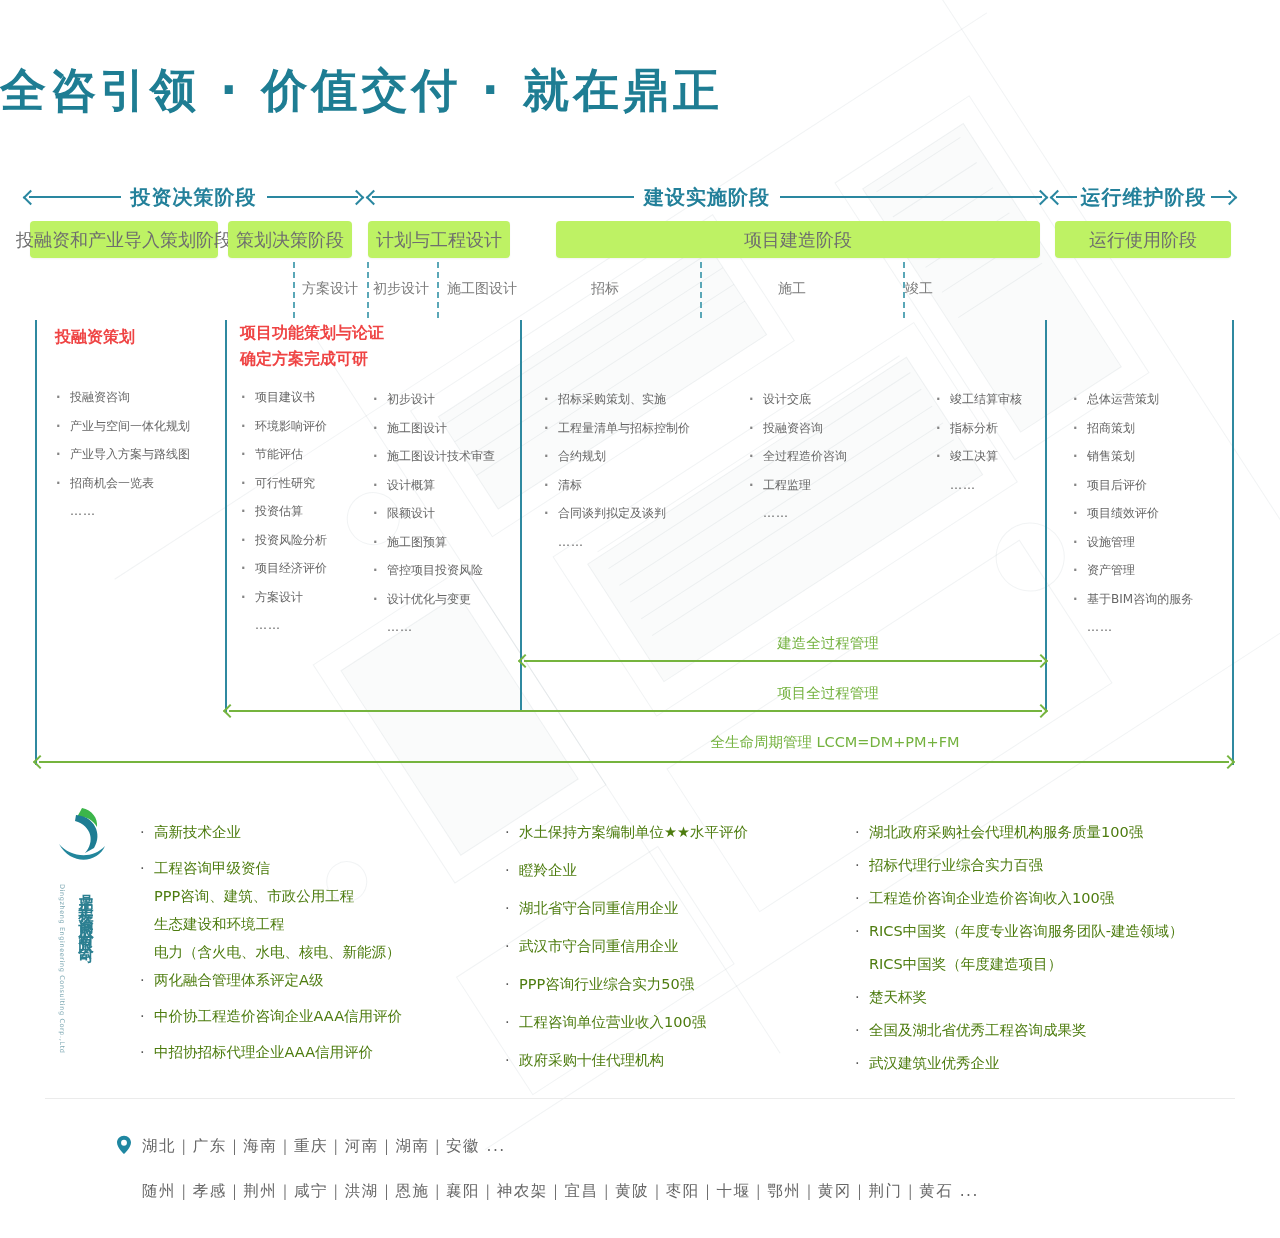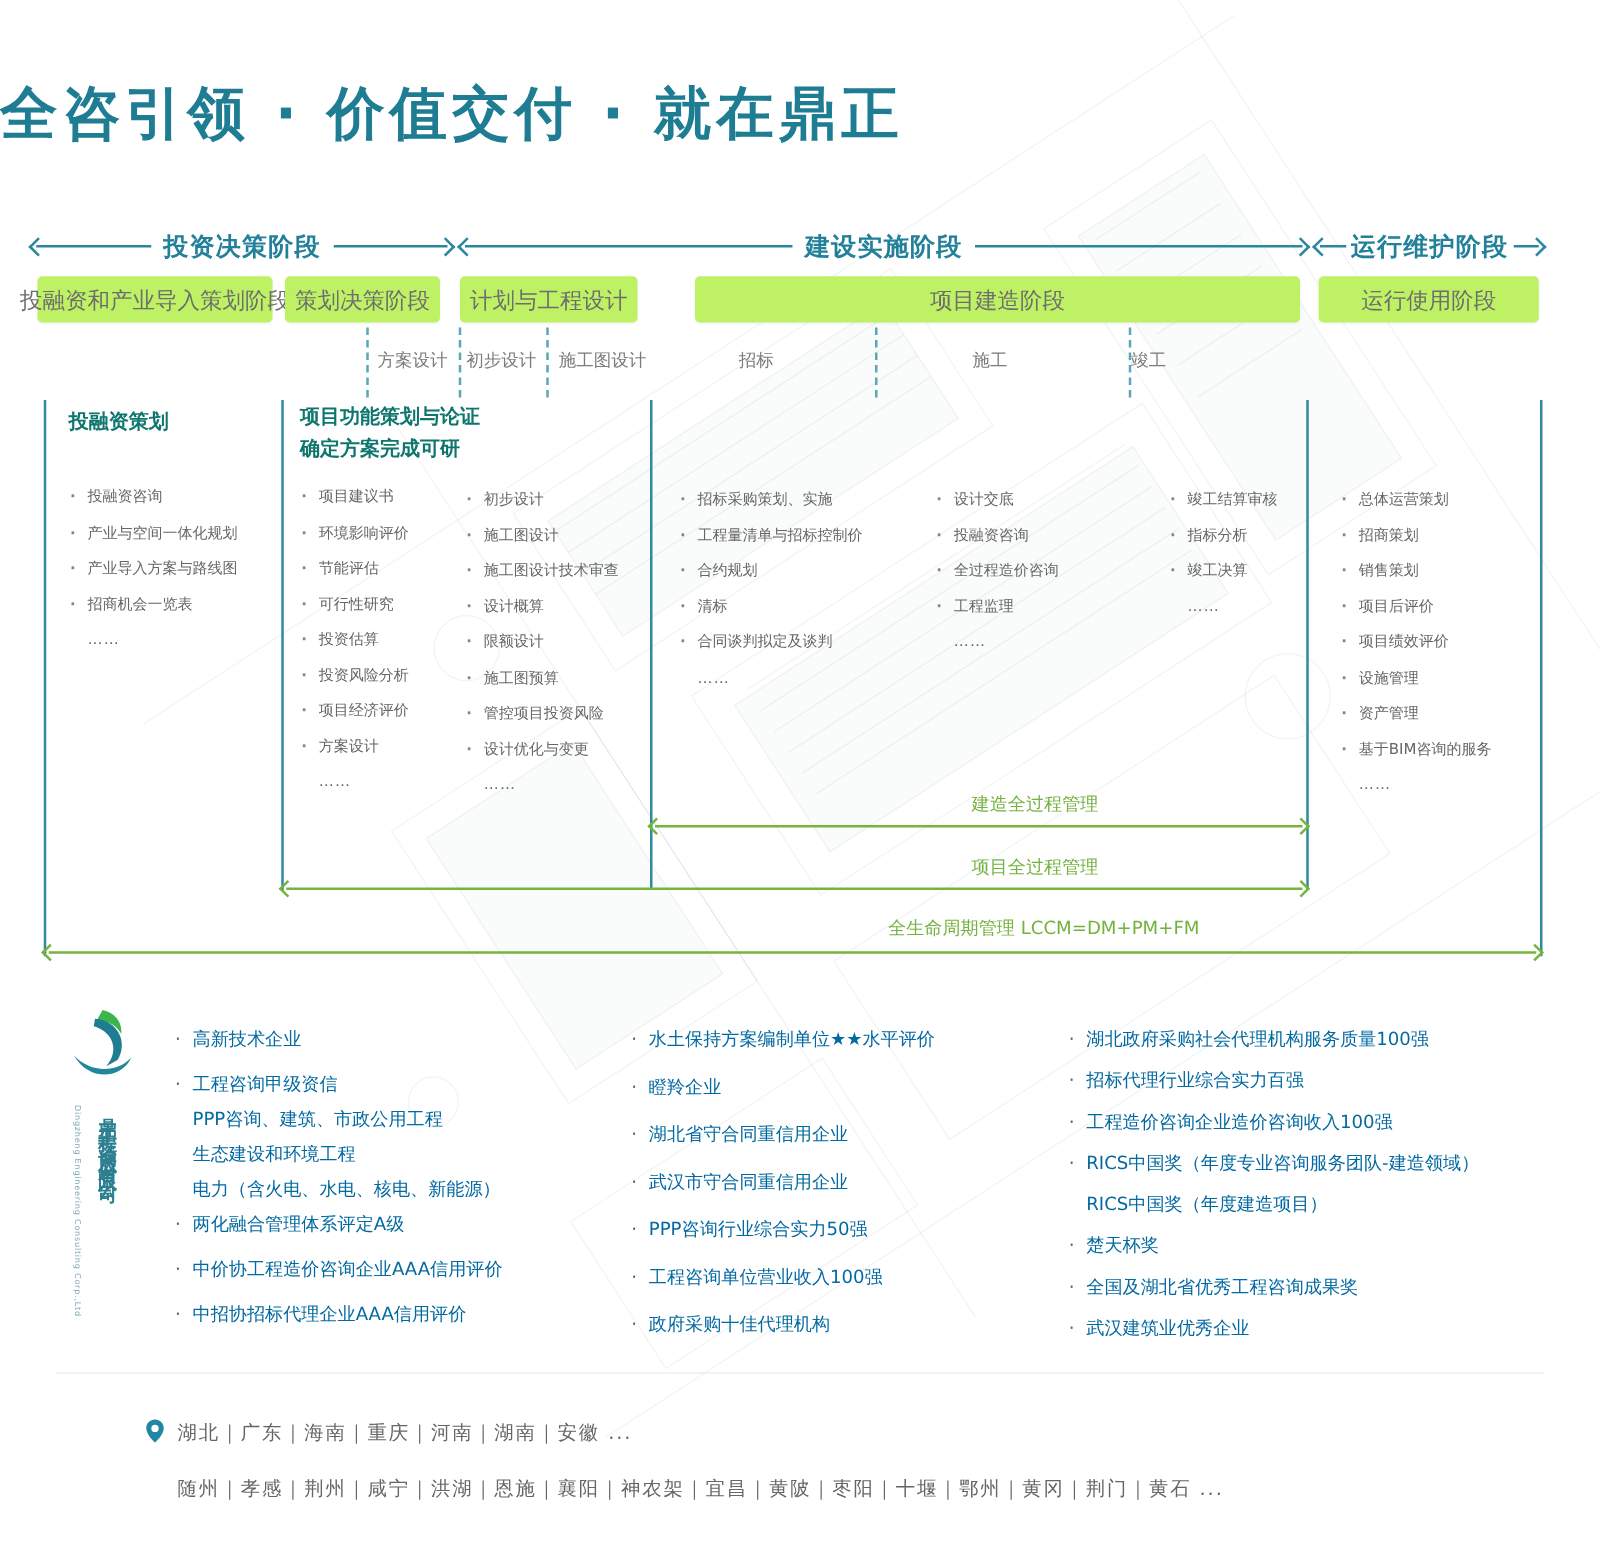--- a/index.html
+++ b/index.html
@@ -27,21 +27,21 @@
     box-shadow:0 1px 2px rgba(0,0,0,.05);white-space:nowrap;}
 
   
   .sub-label{position:absolute;top:280px;font-size:14px;color:#7b7b7b;transform:translateX(-50%);white-space:nowrap;}
   .dash{position:absolute;top:262px;height:56px;width:0;border-left:2px dashed #5aa7b7;}
 
   
   .vline{position:absolute;width:0;border-left:2px solid #2f89a0;}
 
   
-  .col-header{position:absolute;color:#0f766e;font-weight:800;font-size:16px;line-height:26px;white-space:nowrap;}
+  .col-header{position:absolute;color:#ef4444;font-weight:800;font-size:16px;line-height:26px;white-space:nowrap;}
 
   
   .col-list{position:absolute;list-style:none;margin:0;padding:0;font-size:12px;color:#666;}
   .col-list li{position:relative;padding-left:15px;line-height:19.5px;margin-bottom:9px;white-space:nowrap;}
   .col-list li::before{content:"·";position:absolute;left:1px;top:0;color:#848484;font-weight:700;}
   .col-list li.nb{padding-left:15px;letter-spacing:1px;}
   .col-list li.nb::before{content:"";}
 
   
   .glabel{position:absolute;color:#74b23f;font-size:14.5px;transform:translateX(-50%);white-space:nowrap;}
@@ -52,21 +52,21 @@
   .gchev.r{transform:rotate(45deg);margin-left:-6px;}
 
   
   .logo{position:absolute;left:52px;top:806px;}
   .company-cn{position:absolute;left:76px;top:882px;writing-mode:vertical-rl;text-orientation:upright;
     font-size:15px;font-weight:800;color:#2b7f91;letter-spacing:5px;white-space:nowrap;}
   .company-en{position:absolute;left:58px;top:884px;writing-mode:vertical-rl;
     font-size:6.5px;color:#7fa9b4;letter-spacing:.6px;white-space:nowrap;}
 
   
-  .qual{position:absolute;list-style:none;margin:0;padding:0;font-size:14.5px;color:#0369a1;}
+  .qual{position:absolute;list-style:none;margin:0;padding:0;font-size:14.5px;color:#4d7c0f;}
   .qual li{position:relative;padding-left:14px;line-height:20px;white-space:nowrap;}
   .qual li::before{content:"·";position:absolute;left:0;top:0;color:#595959;}
   .qual li.sub::before,.qual li.nostar::before{content:"";}
   .qa li{margin-bottom:16px;} .qa li.tight{margin-bottom:8px;} .qa li.sub{margin-bottom:8px;}
   .qb li{margin-bottom:18px;}
   .qc li{margin-bottom:13px;} .qc li.sub{margin-bottom:13px;}
 
   
   .divider{position:absolute;left:45px;right:45px;top:1098px;border-top:1px solid #ebebeb;}
   .loc-row{position:absolute;left:142px;font-size:15.5px;color:#666;letter-spacing:1.5px;white-space:nowrap;}

